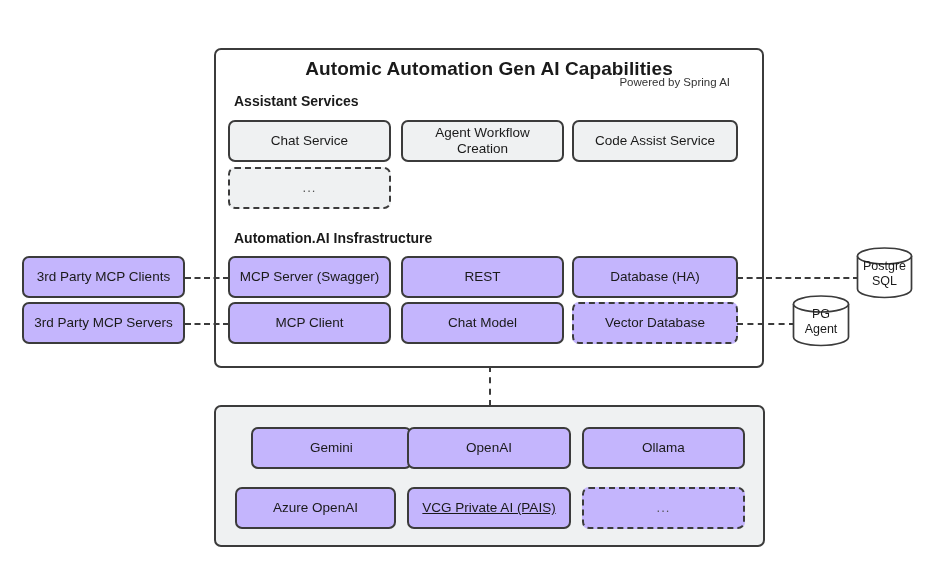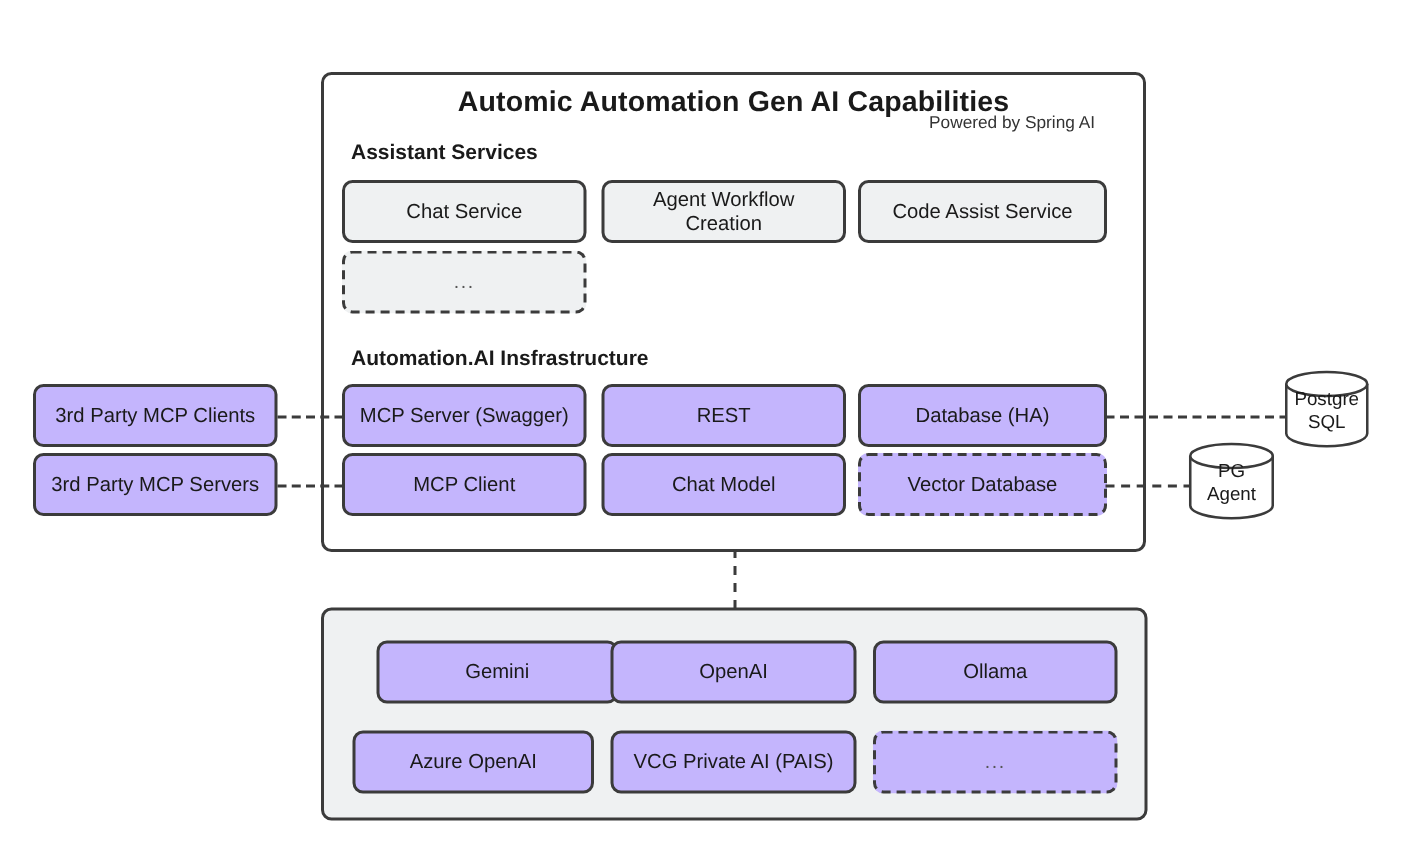--- a/index.html
+++ b/index.html
@@ -130,18 +130,18 @@
 <div class="abs node white" style="left:407px;top:427px;width:164px;height:42px;">
   <span>OpenAI</span>
 </div>
 <div class="abs node white" style="left:582px;top:427px;width:163px;height:42px;">
   <span>Ollama</span>
 </div>
 
 <div class="abs node white" style="left:235px;top:487px;width:161px;height:42px;">
   <span>Azure OpenAI</span>
 </div>
-<div class="abs node white" style="left:407px;top:487px;width:164px;height:42px;">
+<div class="abs node white" style="left:407px;top:487px;width:164px;height:42px;text-decoration:underline;">
   <span>VCG Private AI (PAIS)</span>
 </div>
 <div class="abs node white dashed" style="left:582px;top:487px;width:163px;height:42px;">
   <span class="ellip">...</span>
 </div>
 
 </body></html>

